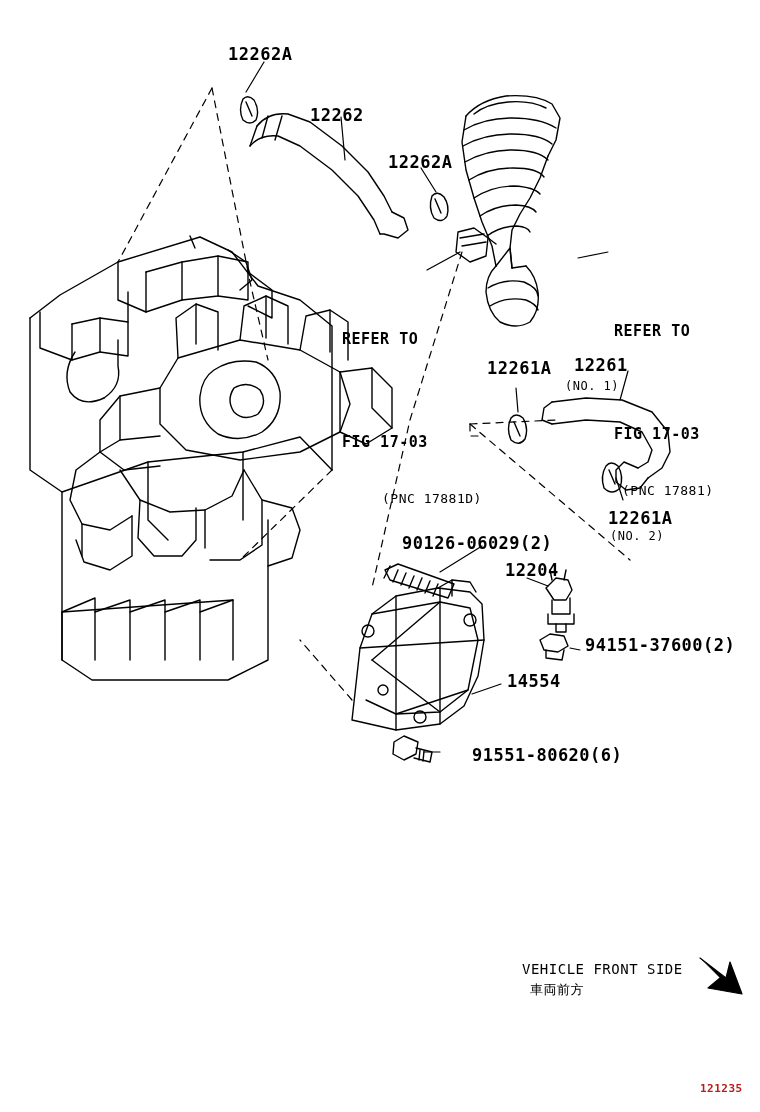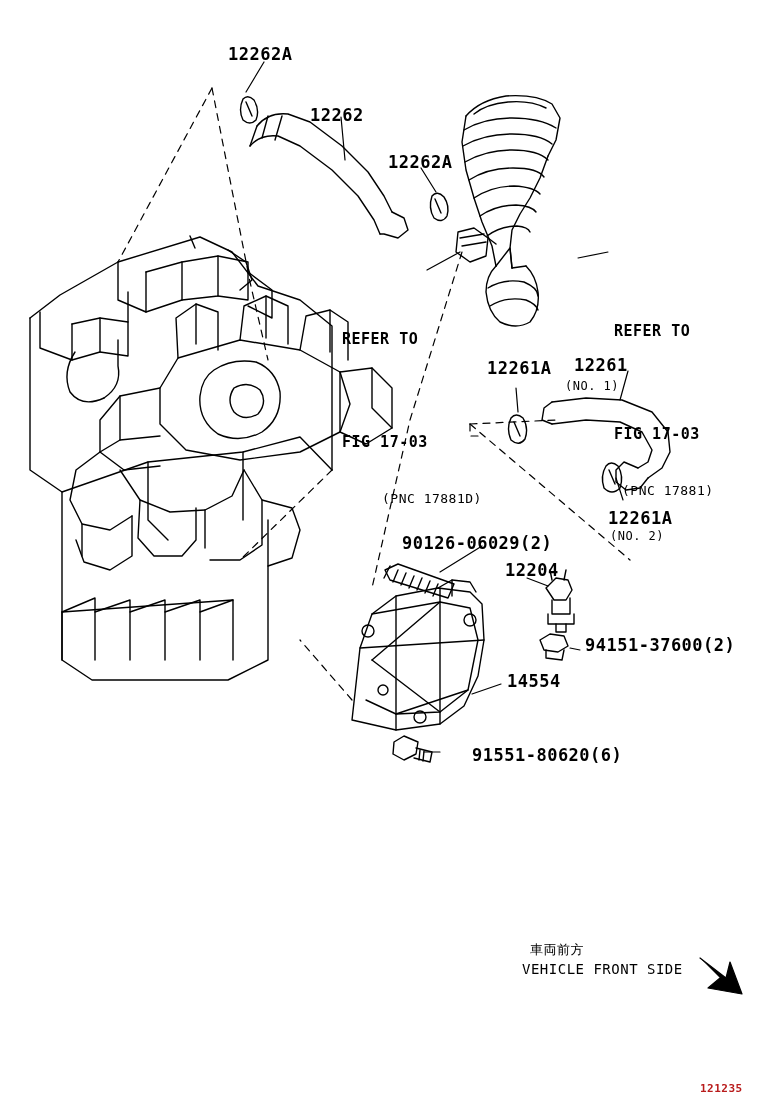--- a/index.html
+++ b/index.html
@@ -47,20 +47,21 @@
   .lbl-refer-sub {
     font-size: 13px;
     padding-left: 40px;
   }
   .lbl-front {
     font-size: 14px;
   }
   .lbl-jp {
     font-size: 13px;
     font-family: "DejaVu Sans", sans-serif;
+    margin-top: 40px;
   }
   .lbl-code {
     font-size: 11px;
     color: #b91c1c;
     font-weight: bold;
   }
   .wm {
     position: absolute;
     left: 0;
     top: 470px;

